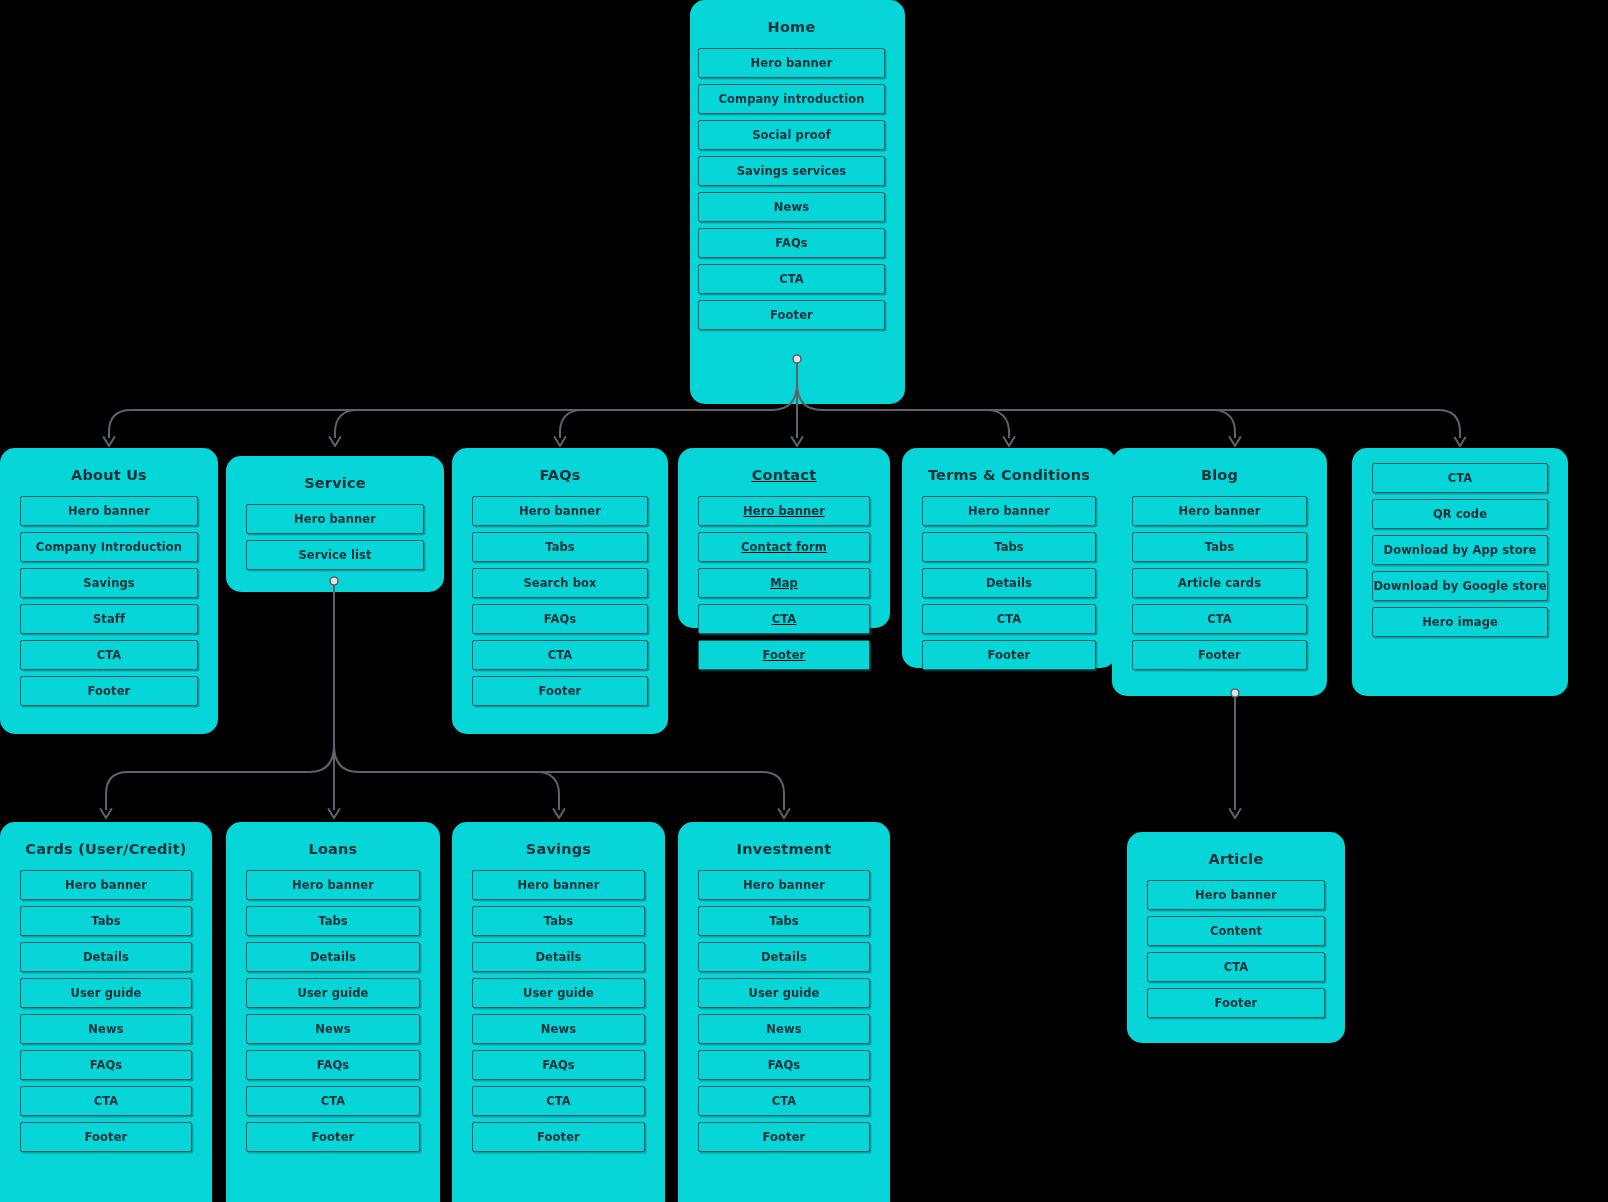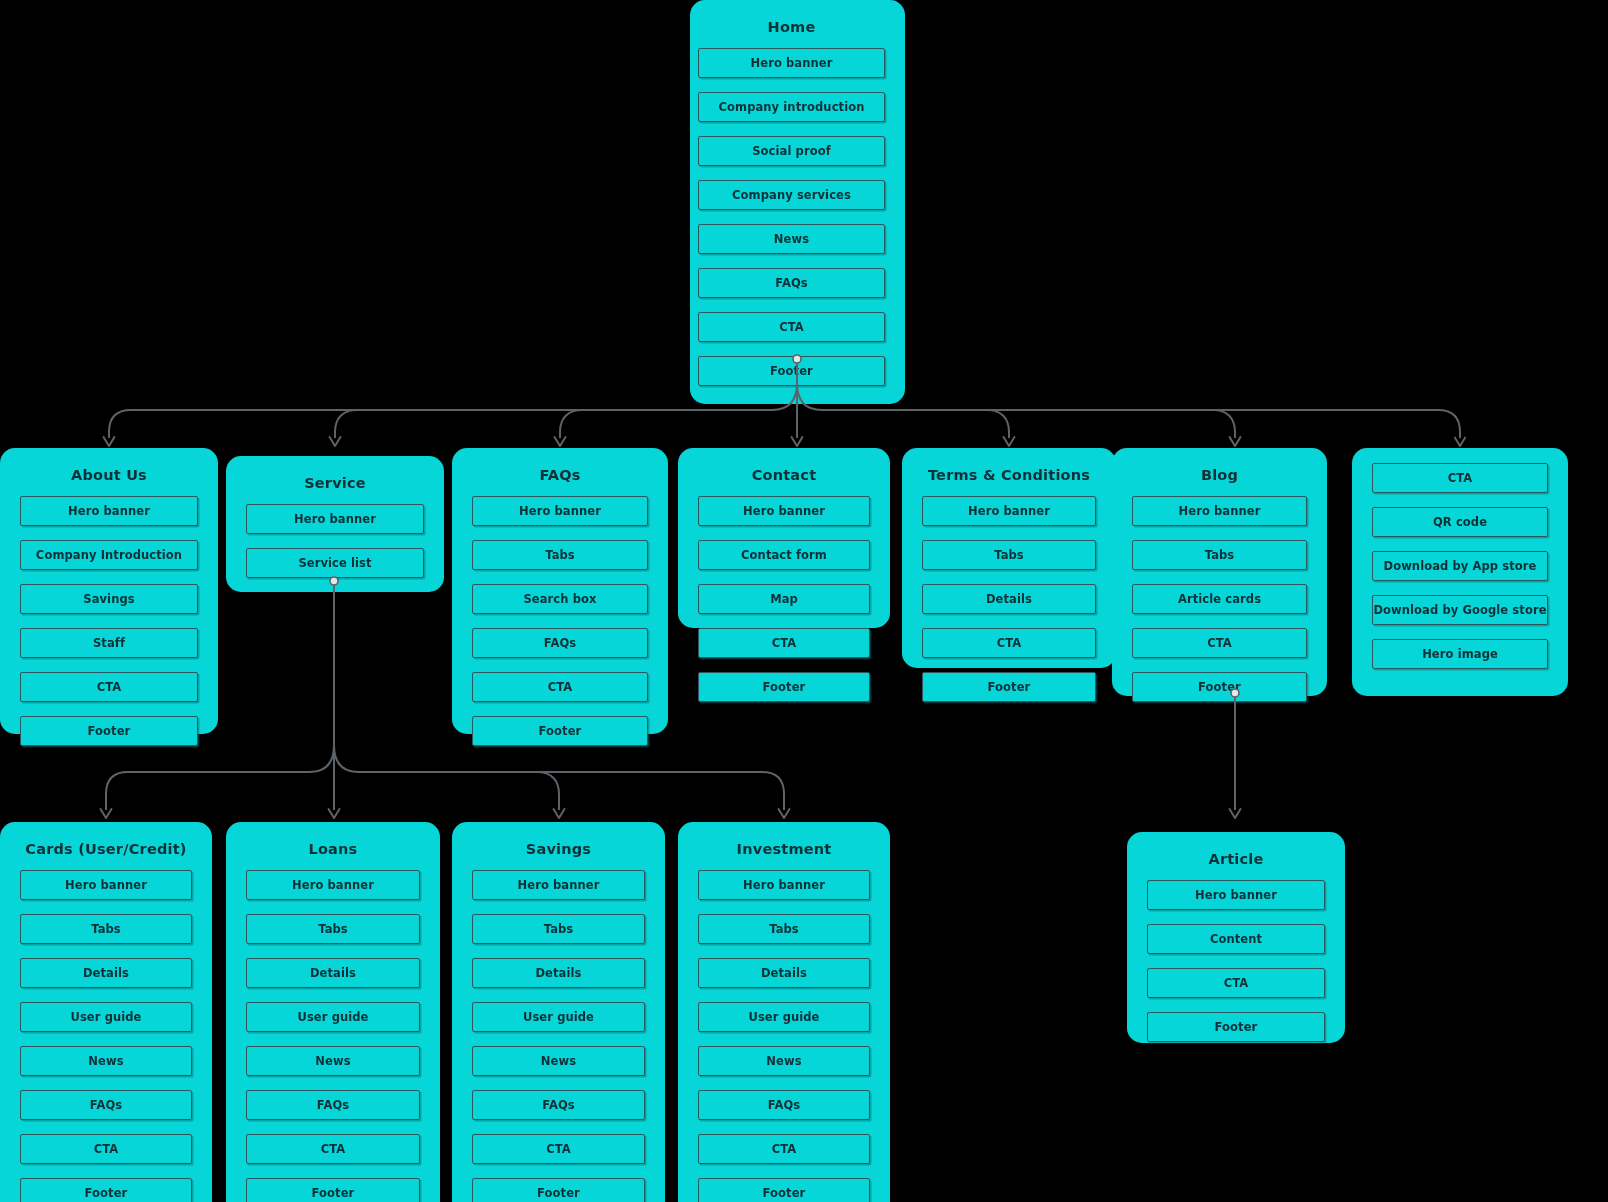--- a/index.html
+++ b/index.html
@@ -25,21 +25,21 @@
   }
   .card h2{
     margin:0 0 8px;
     font-size:14.5px;
     line-height:25px;
     font-weight:bold;
     letter-spacing:.2px;
     text-align:center;
     color:var(--card-text);
   }
-  .items{display:flex;flex-direction:column;gap:14px;}
+  .items{display:flex;flex-direction:column;gap:6px;}
   .box{
     height:30px;
     border:1.5px solid var(--box-border);
     border-radius:2px;
     display:flex;align-items:center;justify-content:center;
     font-size:11.5px;font-weight:bold;letter-spacing:.1px;
     color:var(--card-text);
     background:var(--card-fill);
     box-shadow:1.5px 1.5px 0 rgba(7,99,103,.45);
   }
@@ -60,21 +60,21 @@
       <div class="box">
         <span>Hero banner</span>
       </div>
       <div class="box">
         <span>Company introduction</span>
       </div>
       <div class="box">
         <span>Social proof</span>
       </div>
       <div class="box">
-        <span>Company services</span>
+        <span>Savings services</span>
       </div>
       <div class="box">
         <span>News</span>
       </div>
       <div class="box">
         <span>FAQs</span>
       </div>
       <div class="box">
         <span>CTA</span>
       </div>
@@ -137,21 +137,21 @@
       </div>
       <div class="box">
         <span>CTA</span>
       </div>
       <div class="box">
         <span>Footer</span>
       </div>
     </div>
 </section>
 
-<section class="card" style="left:678px;top:448px;width:212px;height:180px;">
+<section class="card" style="left:678px;top:448px;width:212px;height:180px;text-decoration:underline;">
   <h2>Contact</h2>
   <div class="items">
       <div class="box">
         <span>Hero banner</span>
       </div>
       <div class="box">
         <span>Contact form</span>
       </div>
       <div class="box">
         <span>Map</span>

